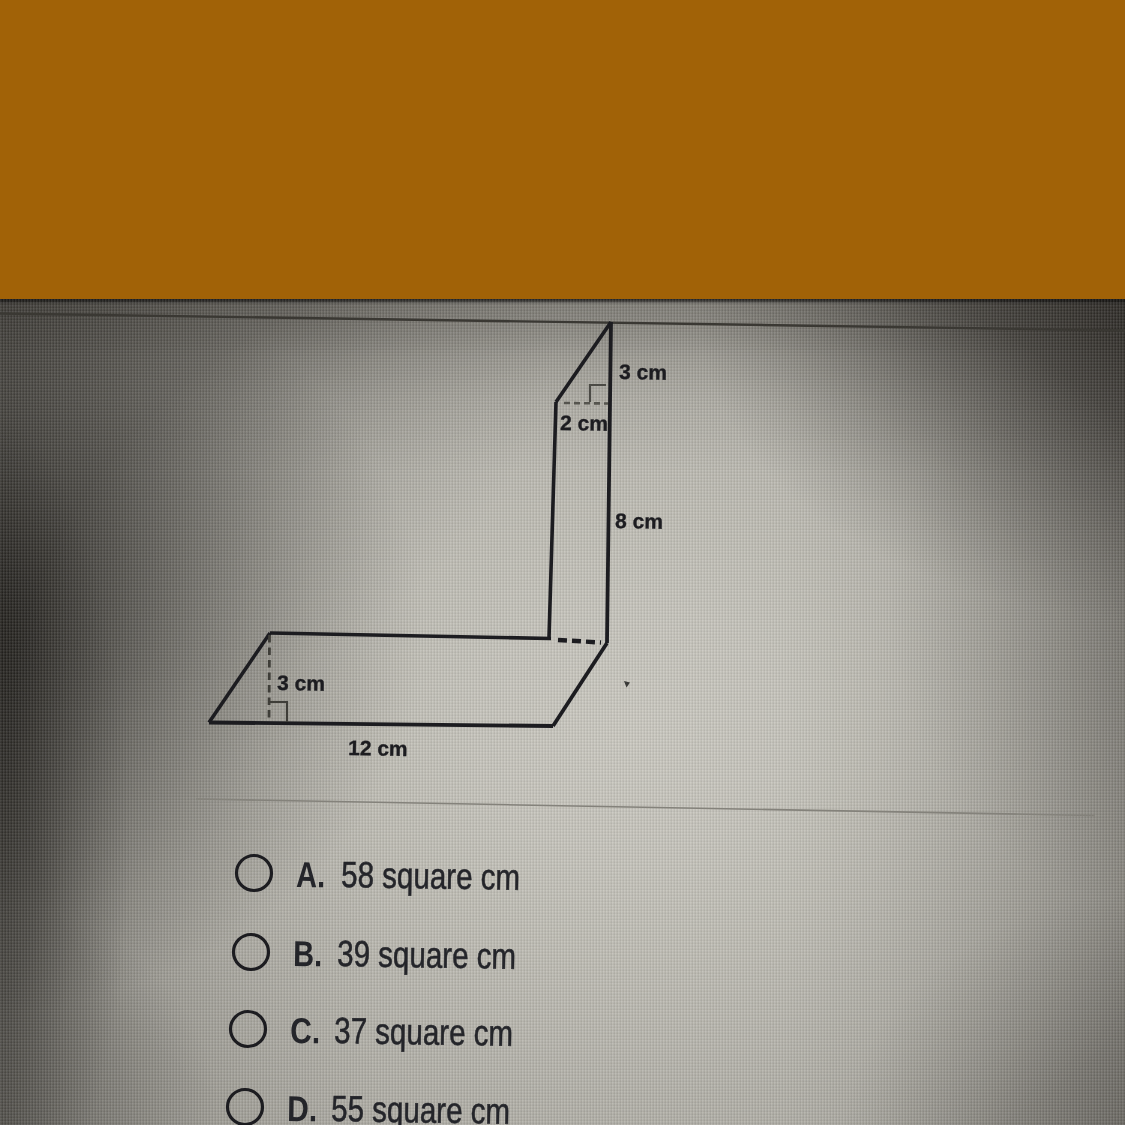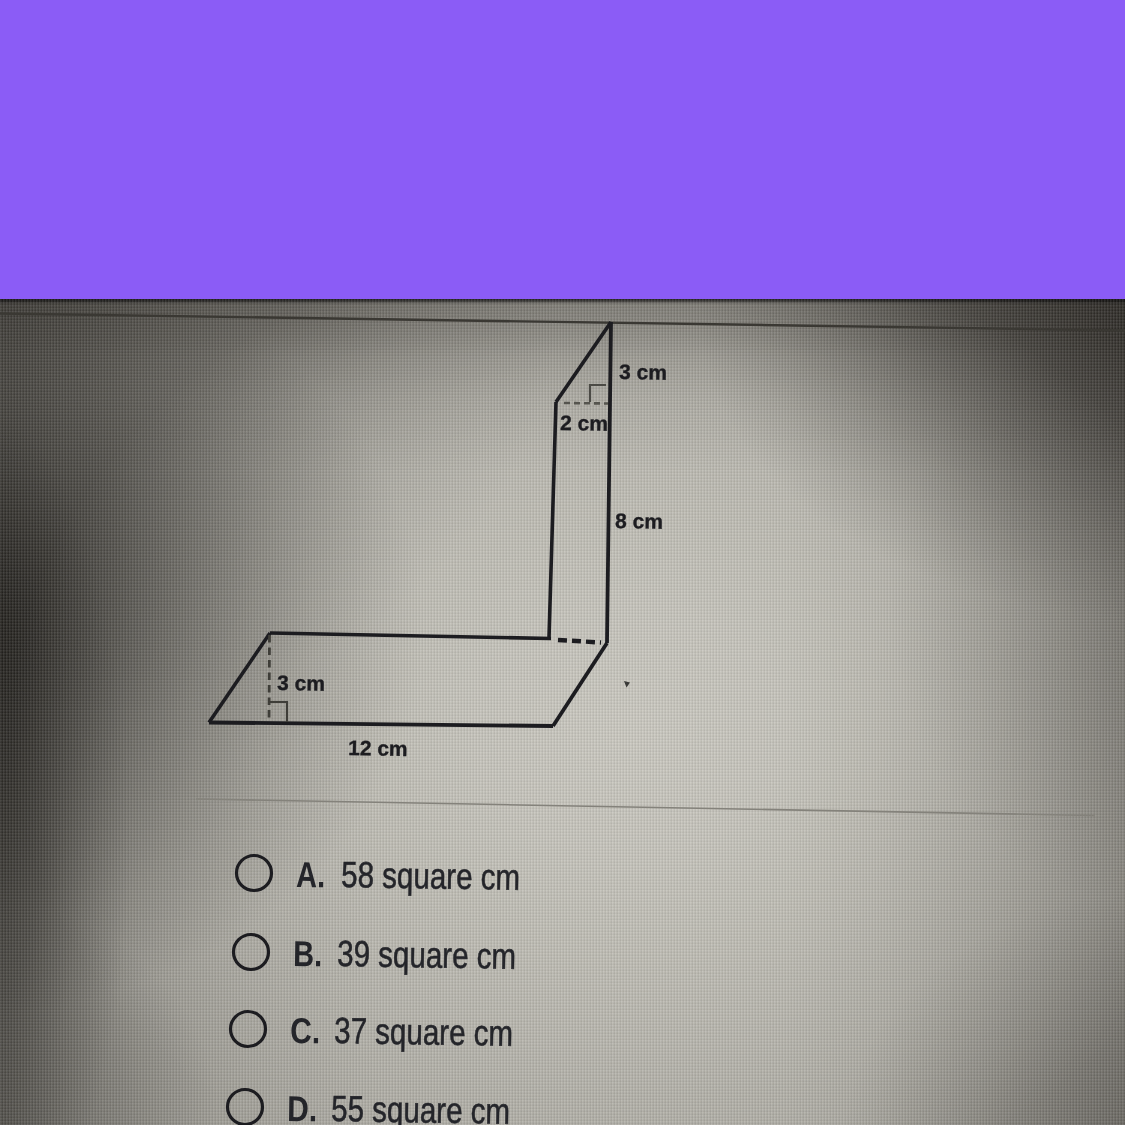--- a/index.html
+++ b/index.html
@@ -1,16 +1,16 @@
 <!DOCTYPE html>
 <html><head>
 <meta charset="utf-8">
 <style>
   html,body{margin:0;padding:0;background:#000;}
-  #stage{position:relative;width:1125px;height:1125px;overflow:hidden;background:#8b5cf6;
+  #stage{position:relative;width:1125px;height:1125px;overflow:hidden;background:#a16207;
          font-family:"Liberation Sans", sans-serif;}
   
   #screen{position:absolute;left:0;top:299px;width:1125px;height:826px;
     background:
       linear-gradient(to bottom, rgba(5,5,5,0.9) 0px, rgba(5,5,5,0) 5px),
       radial-gradient(ellipse 620px 500px at 630px 430px, rgba(255,253,243,0.38) 0%, rgba(255,253,243,0.33) 25%, rgba(255,253,243,0.22) 50%, rgba(255,253,243,0.10) 75%, rgba(255,253,243,0) 100%),
       linear-gradient(to bottom, rgba(20,17,13,0.36) 0px, rgba(20,17,13,0.30) 26px, rgba(20,17,13,0.16) 60px, rgba(20,17,13,0.07) 100px, rgba(0,0,0,0) 170px),
       radial-gradient(ellipse 500px 420px at 60px 0px, rgba(16,14,11,0.30) 0%, rgba(16,14,11,0.22) 40%, rgba(16,14,11,0.10) 70%, rgba(16,14,11,0) 100%),
       radial-gradient(ellipse 150px 430px at -20px 540px, rgba(14,12,9,0.50) 0%, rgba(14,12,9,0.34) 40%, rgba(14,12,9,0.14) 70%, rgba(14,12,9,0) 100%),
       radial-gradient(ellipse 480px 390px at -55px 330px, rgba(14,12,9,0.80) 0%, rgba(14,12,9,0.55) 30%, rgba(14,12,9,0.33) 55%, rgba(14,12,9,0.15) 77%, rgba(14,12,9,0) 100%),

